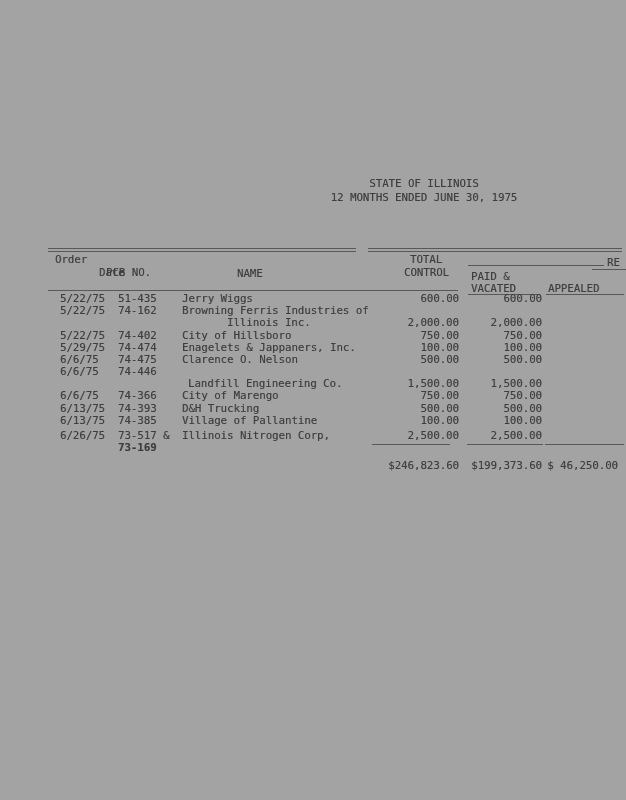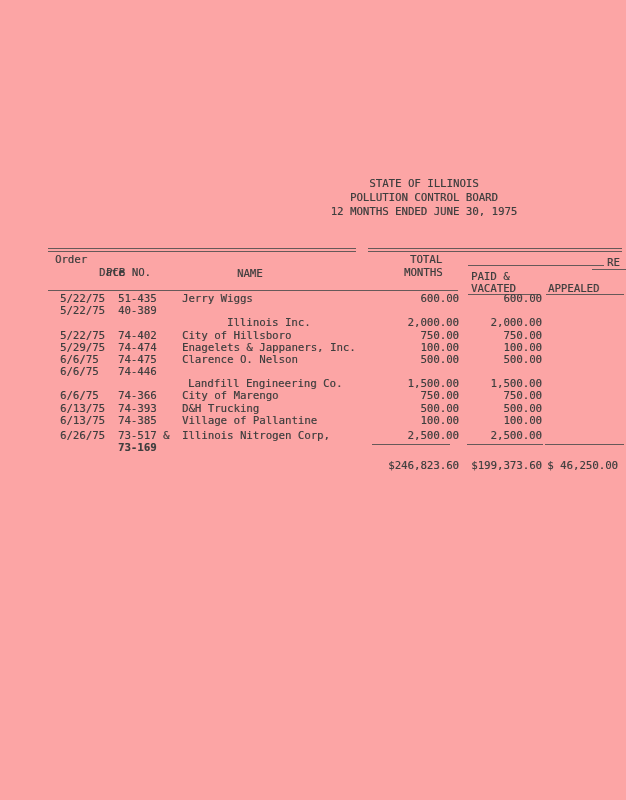--- a/index.html
+++ b/index.html
@@ -1,19 +1,19 @@
 <!DOCTYPE html>
 <html><head>
 <meta charset="utf-8">
 <style>
   html,body{margin:0;padding:0;background:#ffffff;}
   .page{
     position:relative;
     width:626px;height:800px;
-    background:#fca5a5;
+    background:#a3a3a3;
     font-family:"DejaVu Sans Mono","Liberation Mono",monospace;
     font-size:10.7px;
     line-height:11px;
     color:#3e3e3e;
     overflow:hidden;
   }
   .t{
     position:absolute;
     white-space:pre;
     text-shadow:0.4px 0.3px 0.4px rgba(62,62,62,0.45);
@@ -36,35 +36,34 @@
   .c-paid{left:440px;width:90px;text-align:right;}
   .c-app{left:530px;width:76px;text-align:right;}
 </style>
 </head>
 <body>
 
 <div class="page">
 
   <div class="title">
     <div>STATE OF ILLINOIS</div>
-    <div>POLLUTION CONTROL BOARD</div>
     <div>12 MONTHS ENDED JUNE 30, 1975</div>
   </div>
 
   <div class="rule" style="left:48px;top:248px;width:308px;"></div>
   <div class="rule" style="left:48px;top:251px;width:308px;"></div>
   <div class="rule" style="left:368px;top:248px;width:254px;"></div>
   <div class="rule" style="left:368px;top:251px;width:254px;"></div>
 
   <span class="t" style="left:55px;top:254px;">Order</span>
   <span class="t" style="left:61px;top:267px;padding-left:38px;">Date</span>
   <span class="t" style="left:106px;top:267px;">PCB NO.</span>
   <span class="t" style="left:237px;top:268px;">NAME</span>
   <span class="t" style="left:410px;top:254px;">TOTAL</span>
-  <span class="t" style="left:404px;top:267px;">MONTHS</span>
+  <span class="t" style="left:404px;top:267px;">CONTROL</span>
 
   <div class="rule" style="left:468px;top:265px;width:136px;"></div>
   <span class="t" style="left:607px;top:257px;">RE</span>
   <div class="rule" style="left:592px;top:269px;width:34px;"></div>
 
   <span class="t" style="left:471px;top:271px;">PAID &amp;</span>
   <span class="t" style="left:471px;top:283px;">VACATED</span>
   <span class="t" style="left:548px;top:283px;">APPEALED</span>
 
   <div class="rule" style="left:48px;top:290px;width:410px;"></div>
@@ -76,21 +75,22 @@
     <div class="line" style="top:293px;">
       <span class="t c-date">5/22/75</span>
       <span class="t c-pcb">51-435</span>
       <span class="t c-name">Jerry Wiggs</span>
       <span class="t c-pen">600.00</span>
       <span class="t c-paid">600.00</span>
     </div>
 
     <div class="line" style="top:305px;">
       <span class="t c-date">5/22/75</span>
-      <span class="t c-pcb">40-389</span>
+      <span class="t c-pcb">74-162</span>
+      <span class="t c-name">Browning Ferris Industries of</span>
     </div>
     <div class="line" style="top:317px;">
       <span class="t c-name-cont-a">Illinois Inc.</span>
       <span class="t c-pen">2,000.00</span>
       <span class="t c-paid">2,000.00</span>
     </div>
 
     <div class="line" style="top:330px;">
       <span class="t c-date">5/22/75</span>
       <span class="t c-pcb">74-402</span>

